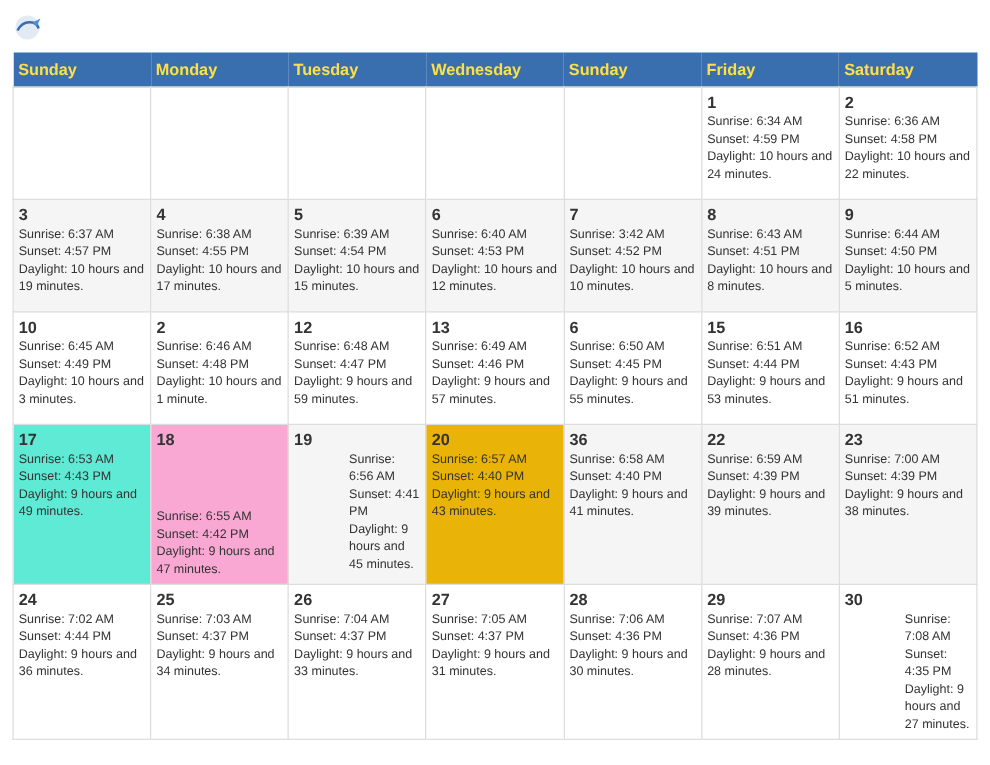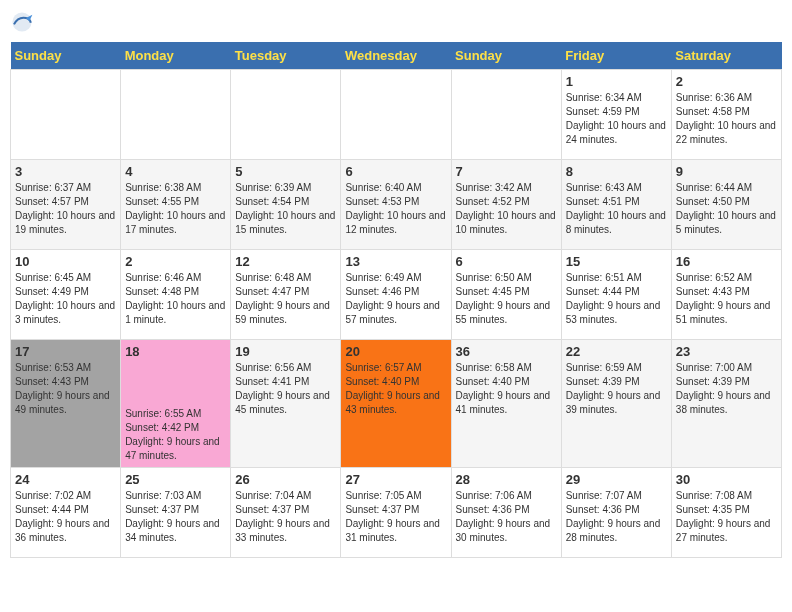--- a/index.html
+++ b/index.html
@@ -217,39 +217,39 @@
 Daylight: 9 hours and 53 minutes.</div>
         </td>
         <td>
           <span class="day-num">16</span>
           <div class="day-info" style="white-space: pre-line;">Sunrise: 6:52 AM
 Sunset: 4:43 PM
 Daylight: 9 hours and 51 minutes.</div>
         </td>
       </tr>
       <tr>
-        <td style="background-color: #a3a3a3;">
+        <td style="background-color: #5eead4;">
           <span class="day-num">17</span>
           <div class="day-info" style="white-space: pre-line;">Sunrise: 6:53 AM
 Sunset: 4:43 PM
 Daylight: 9 hours and 49 minutes.</div>
         </td>
         <td style="background-color: #f9a8d4;">
           <span class="day-num">18</span>
           <div class="day-info" style="white-space: pre-line; margin-top: 48px;">Sunrise: 6:55 AM
 Sunset: 4:42 PM
 Daylight: 9 hours and 47 minutes.</div>
         </td>
         <td style="background-color: rgb(245, 245, 245);">
           <span class="day-num">19</span>
-          <div class="day-info" style="white-space: pre-line;">Sunrise: 6:56 AM
+          <div class="day-info" style="white-space: pre-line; margin-left: 44px;">Sunrise: 6:56 AM
 Sunset: 4:41 PM
 Daylight: 9 hours and 45 minutes.</div>
         </td>
-        <td style="background-color: #f97316;">
+        <td style="background-color: #eab308;">
           <span class="day-num">20</span>
           <div class="day-info" style="white-space: pre-line;">Sunrise: 6:57 AM
 Sunset: 4:40 PM
 Daylight: 9 hours and 43 minutes.</div>
         </td>
         <td style="background-color: rgb(245, 245, 245);">
           <span class="day-num">36</span>
           <div class="day-info" style="white-space: pre-line;">Sunrise: 6:58 AM
 Sunset: 4:40 PM
 Daylight: 9 hours and 41 minutes.</div>
@@ -299,19 +299,19 @@
 Daylight: 9 hours and 30 minutes.</div>
         </td>
         <td>
           <span class="day-num">29</span>
           <div class="day-info" style="white-space: pre-line;">Sunrise: 7:07 AM
 Sunset: 4:36 PM
 Daylight: 9 hours and 28 minutes.</div>
         </td>
         <td>
           <span class="day-num">30</span>
-          <div class="day-info" style="white-space: pre-line;">Sunrise: 7:08 AM
+          <div class="day-info" style="white-space: pre-line; margin-left: 48px;">Sunrise: 7:08 AM
 Sunset: 4:35 PM
 Daylight: 9 hours and 27 minutes.</div>
         </td>
       </tr>
     </tbody>
 </table>
 
 </body></html>

